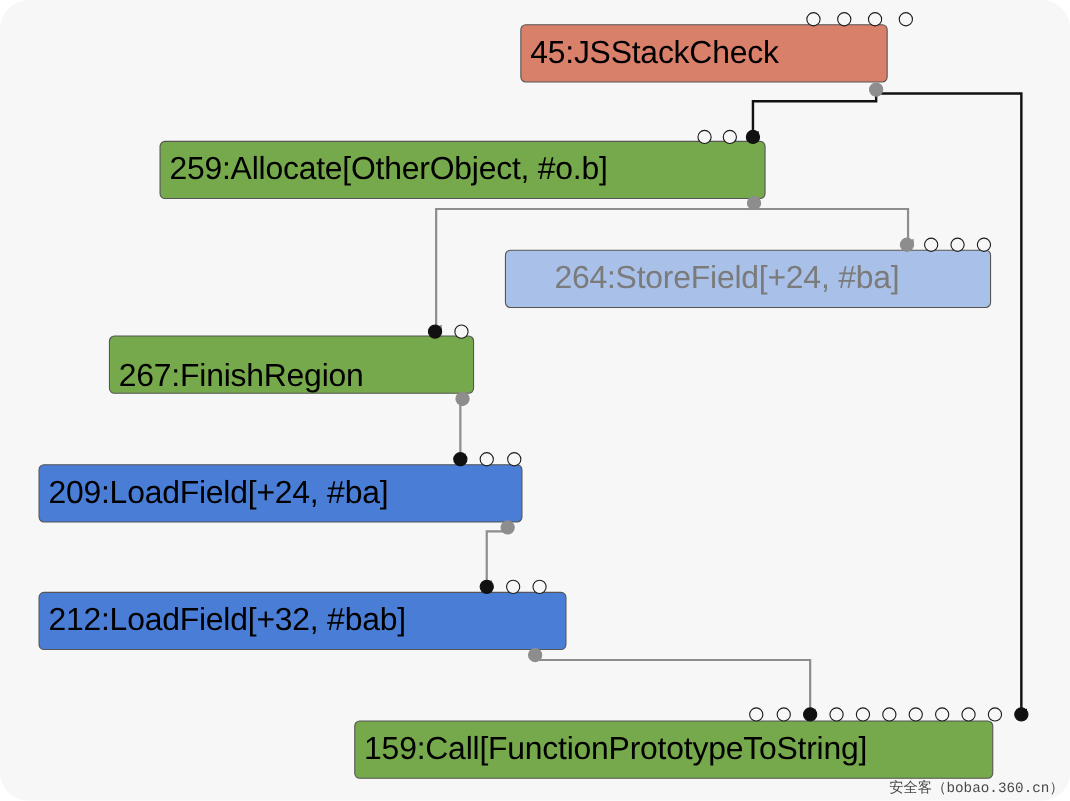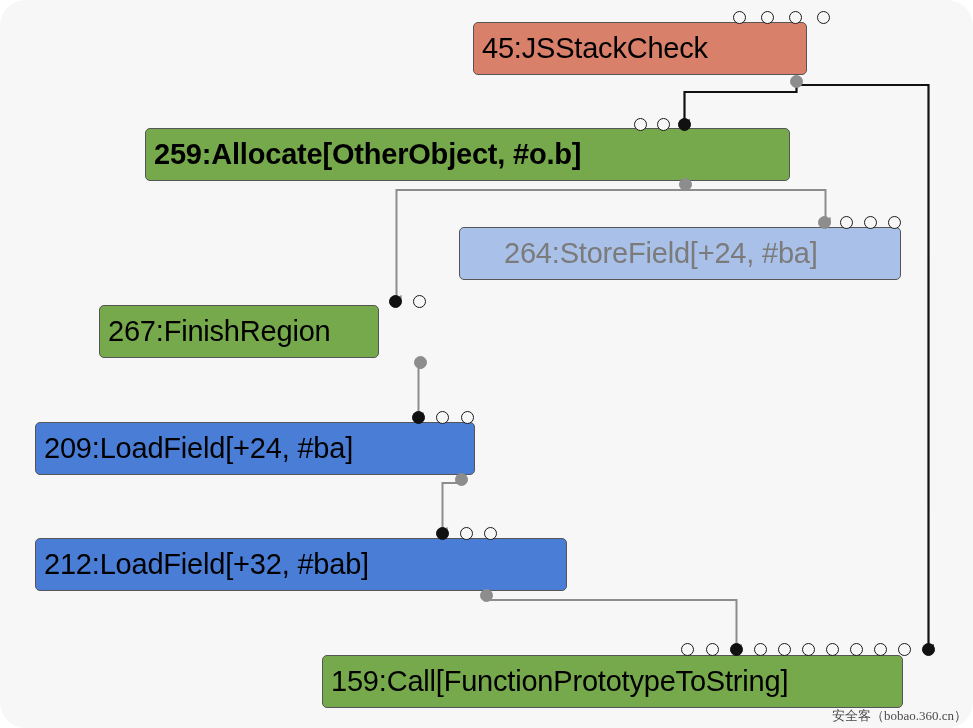--- a/index.html
+++ b/index.html
@@ -67,21 +67,21 @@
   .port-gray {
     background: #8d8d8d;
     border: 1.6px solid #8d8d8d;
   }
   .watermark {
     position: absolute;
     right: 6px;
     bottom: 3px;
     font-size: 13px;
     color: #4a4a4a;
-    font-family: Liberation Serif, serif;
+    font-family: Liberation Mono, monospace;
     z-index: 20;
     white-space: nowrap;
   }
 </style>
 </head>
 <body>
 
 <div id="canvas" style="background: rgb(247, 247, 247);">
 
   <svg id="edge-layer" viewBox="0 0 973 728" width="973" height="728" xmlns="http://www.w3.org/2000/svg">
@@ -101,33 +101,33 @@
         <path d="M 420.5 363 L 420.5 368 L 418.5 368 L 418.5 415" fill="none" stroke="#8d8d8d" stroke-width="2" marker-end="url(#arrow-effect)"></path>
         <path d="M 461.5 479 L 461.5 483 L 442.5 483 L 442.5 530" fill="none" stroke="#8d8d8d" stroke-width="2" marker-end="url(#arrow-effect)"></path>
         <path d="M 486.5 596 L 486.5 600 L 736.5 600 L 736.5 647" fill="none" stroke="#8d8d8d" stroke-width="2" marker-end="url(#arrow-effect)"></path>
       </g>
   </svg>
 
   <div id="nodes-group">
       <div class="node n-salmon" style="left: 473px; top: 22px; width: 334px; height: 53px;">
         <span class="node-label">45:JSStackCheck</span>
       </div>
-      <div class="node n-green" style="left: 145px; top: 128px; width: 645px; height: 53px; font-weight: bold;">
+      <div class="node n-green" style="left: 145px; top: 128px; width: 551px; height: 53px;">
         <span class="node-label">259:Allocate[OtherObject, #o.b]</span>
       </div>
       <div class="node n-lightblue" style="left: 459px; top: 227px; width: 442px; height: 53px;">
         <span class="node-label">264:StoreField[+24, #ba]</span>
       </div>
-      <div class="node n-green" style="left: 99px; top: 305px; width: 280px; height: 53px;">
+      <div class="node n-green" style="left: 99px; top: 305px; width: 332px; height: 53px; align-items: flex-end;">
         <span class="node-label">267:FinishRegion</span>
       </div>
       <div class="node n-blue" style="left: 35px; top: 422px; width: 440px; height: 53px; text-align: right;">
         <span class="node-label">209:LoadField[+24, #ba]</span>
       </div>
-      <div class="node n-blue" style="left: 35px; top: 538px; width: 532px; height: 53px; text-align: center;">
+      <div class="node n-blue" style="left: 35px; top: 538px; width: 480px; height: 53px; text-align: center;">
         <span class="node-label">212:LoadField[+32, #bab]</span>
       </div>
       <div class="node n-green" style="left: 322px; top: 655px; width: 581px; height: 53px;">
         <span class="node-label">159:Call[FunctionPrototypeToString]</span>
       </div>
     </div>
   <div id="ports-group">
       <span class="port port-open" style="left: 733px; top: 11px;"></span>
       <span class="port port-open" style="left: 761px; top: 11px;"></span>
       <span class="port port-open" style="left: 789px; top: 11px;"></span>

